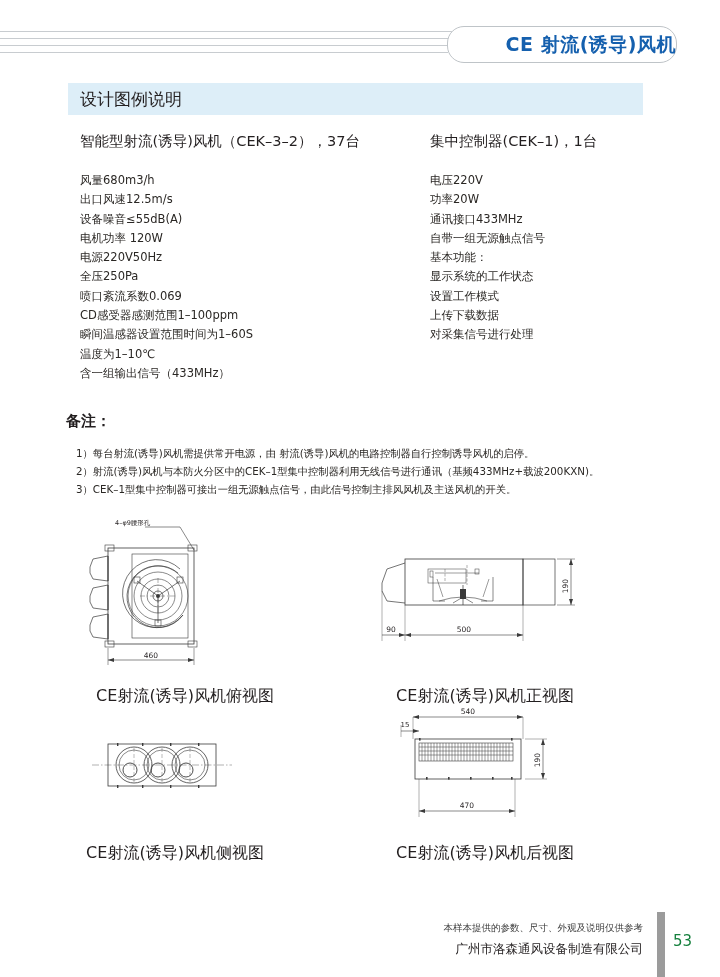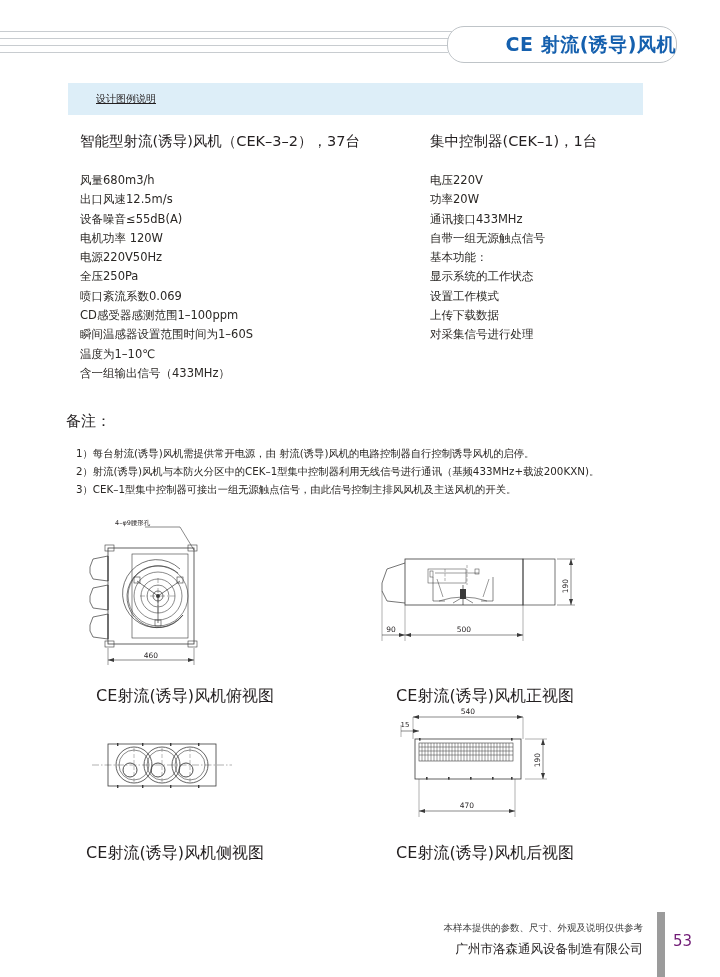--- a/index.html
+++ b/index.html
@@ -60,24 +60,23 @@
   
   .section-bar {
     position: absolute;
     left: 68px; top: 83px;
     width: 575px; height: 32px;
     background: #ddeef8;
     display: flex;
     align-items: center;
   }
   .section-bar-text {
-    font-size: 10px;
-    color: #231f20;
-    margin-left: 28px;
-    text-decoration: underline;
+    font-size: 17px;
+    color: #231f20;
+    margin-left: 12px;
   }
 
   
   .spec-col {
     position: absolute;
     top: 132px;
   }
   .spec-col.left  { left: 80px;  width: 330px; }
   .spec-col.right { left: 430px; width: 260px; }
 
@@ -95,21 +94,21 @@
   }
 
   
   .notes {
     position: absolute;
     left: 66px; top: 412px;
     width: 600px;
   }
   .notes-title {
     font-size: 15px;
-    font-weight: normal;
+    font-weight: bold;
     color: #231f20;
     margin-bottom: 13px;
   }
   .note-line {
     font-size: 10.3px;
     line-height: 18px;
     color: #2a2724;
     padding-left: 10px;
     white-space: nowrap;
   }
@@ -160,21 +159,21 @@
   .footer-rule {
     position: absolute;
     left: 657px; top: 912px;
     width: 8px; height: 65px;
     background: #9b9b9b;
   }
   .page-number {
     position: absolute;
     left: 673px; top: 932px;
     font-size: 15px;
-    color: #701a75;
+    color: #15803d;
   }
 </style>
 </head>
 <body>
 
 <div class="header">
   <div class="header-lines">
     <div class="hline l1"></div>
     <div class="hline l2"></div>
     <div class="hline l3"></div>

